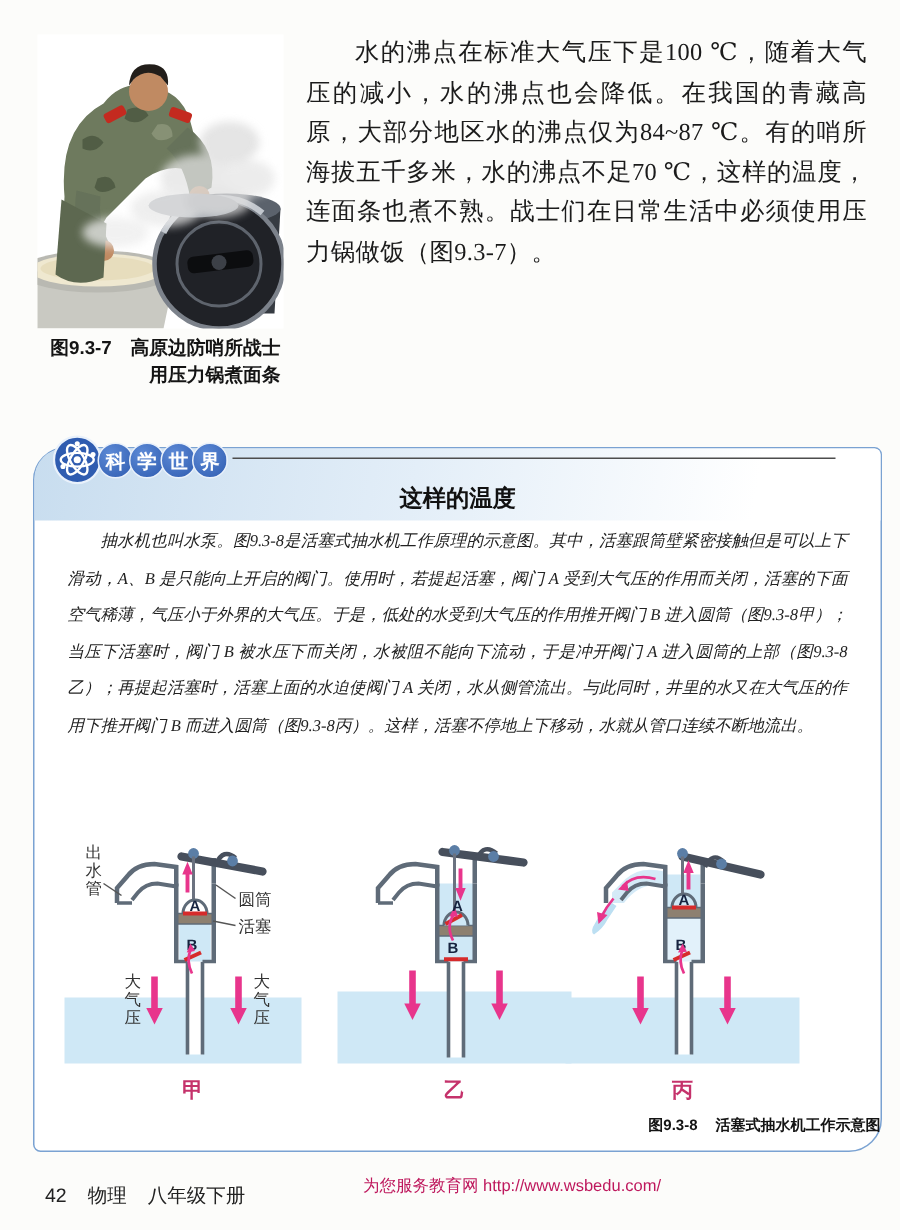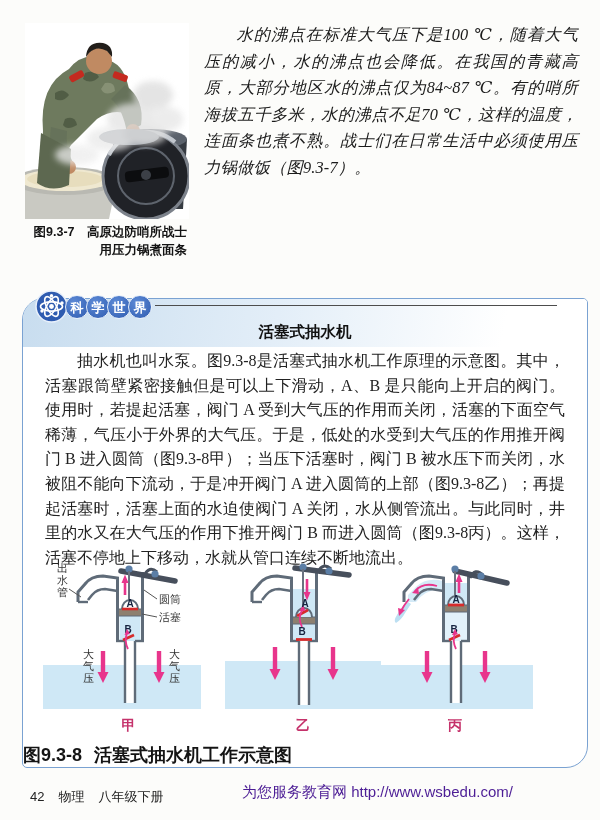--- a/index.html
+++ b/index.html
@@ -13,21 +13,21 @@
   .photo { position:absolute; left:25px; top:23px; width:164px; height:196px; background:#fff; }
   .photo svg { display:block; }
   .photo-caption {
     position:absolute; left:27px; top:224px; width:160px;
     font-family:"Liberation Sans","DejaVu Sans",sans-serif;
     font-weight:700; font-size:12.5px; line-height:17.5px; color:#141414;text-align:right;
   }
   
   .main-text { position:absolute; left:204px; top:22px; width:374px;
     font-size:16.3px; line-height:26.6px; text-align:justify; letter-spacing:.2px; }
-  .main-text p.indent { text-indent:2em;font-style:italic; }
+  .main-text p.indent { text-indent:2em; }
   
   .sci-box {
     position:absolute; left:22px; top:298px; width:566px; height:470px;
     background:#ffffff; border:1.6px solid #7aa2d2;
     border-radius:22px 5px 22px 5px;
   }
   .sci-band {
     position:absolute; left:0; right:0; top:0; height:48px;
     border-radius:20px 4px 0 0;
     background:linear-gradient(100deg,#c8ddef 0%,#e3eef8 45%,#ffffff 85%);
@@ -41,51 +41,51 @@
     border:1.5px solid #e9f1fb;
   }
   .badge-rule { position:absolute; left:132px; right:30px; top:6px; height:1.3px; background:#4d4d4d; }
   .sci-title {
     position:absolute; left:0; right:0; top:23px; text-align:center;
     font-family:"Liberation Sans","DejaVu Sans",sans-serif;
     font-weight:700; font-size:15.5px; color:#111;
   }
   .sci-body {
     position:absolute; left:22px; right:22px; top:50px;
-    font-size:16px; line-height:24.6px;
+    font-style:italic; font-size:11px; line-height:24.6px;
     text-align:justify; color:#222;
   }
   .sci-body p { text-indent:2em; }
   
   .diagrams { position:absolute; left:0; top:260px; width:100%; height:180px; }
   .pump { position:absolute; top:0; text-align:center; }
   .pump-jia  { left:18px;  width:175px; }
   .pump-yi   { left:200px; width:160px; }
   .pump-bing { left:352px; width:160px; }
   .pump-label {
     margin-top:2px; font-family:"Liberation Sans","DejaVu Sans",sans-serif;
     font-weight:700; font-size:14px; color:#c5326b;
   }
   .fig-caption {
-    position:absolute; left:0; right:0; top:444px; text-align:left;
-    font-family:"Liberation Sans","DejaVu Sans",sans-serif;
-    font-weight:700; font-size:18px; color:#141414;
+    position:absolute; left:0; right:0; top:444px; text-align:right;
+    font-family:"Liberation Sans","DejaVu Sans",sans-serif;
+    font-weight:700; font-size:10px; color:#141414;
   }
   .fig-caption .fig-num { margin-right:12px; }
   
   .footer {
     position:absolute; left:30px; top:788px; font-size:13px; color:#222;
     font-family:"Liberation Sans","DejaVu Sans",sans-serif;
     text-align:right;
   }
   .footer span { margin-right:14px; }
   .watermark {
     position:absolute; left:242px; top:783px; width:350px;
     font-family:"Liberation Sans","DejaVu Sans",sans-serif;
-    font-size:15px; color:#4c1d95; text-decoration:none; white-space:nowrap;
+    font-size:11px; color:#be185d; text-decoration:none; white-space:nowrap;
   }
   
   svg text { font-family:"Liberation Sans","DejaVu Sans",sans-serif; }
   .ann { font-size:11px; fill:#333; }
   .valve-letter { font-size:10px; font-weight:700; fill:#16233f; }
 </style>
 </head>
 <body>
 
 <div class="page">
@@ -170,21 +170,21 @@
         <circle cx="27" cy="13" r="1.7" fill="#fff"></circle>
         <circle cx="7" cy="21" r="1.7" fill="#fff"></circle>
         <circle cx="16.5" cy="5.8" r="1.7" fill="#fff"></circle>
       </svg>
       <span class="badge-char">科</span>
       <span class="badge-char">学</span>
       <span class="badge-char">世</span>
       <span class="badge-char">界</span>
     </div>
 
-    <div class="sci-title">活塞式抽水机</div>
+    <div class="sci-title">这样的温度</div>
 
     <div class="sci-body">
       <p>抽水机也叫水泵。图9.3-8是活塞式抽水机工作原理的示意图。其中，活塞跟筒壁紧密接触但是可以上下滑动，A、B 是只能向上开启的阀门。使用时，若提起活塞，阀门 A 受到大气压的作用而关闭，活塞的下面空气稀薄，气压小于外界的大气压。于是，低处的水受到大气压的作用推开阀门 B 进入圆筒（图9.3-8甲）；当压下活塞时，阀门 B 被水压下而关闭，水被阻不能向下流动，于是冲开阀门 A 进入圆筒的上部（图9.3-8乙）；再提起活塞时，活塞上面的水迫使阀门 A 关闭，水从侧管流出。与此同时，井里的水又在大气压的作用下推开阀门 B 而进入圆筒（图9.3-8丙）。这样，活塞不停地上下移动，水就从管口连续不断地流出。</p>
     </div>
 
     <div class="diagrams">
 
       <div class="pump pump-jia">
         <svg width="175" height="152" viewBox="0 0 175 152">
           <rect x="2" y="106" width="158" height="44" fill="#cfe8f6"></rect>

